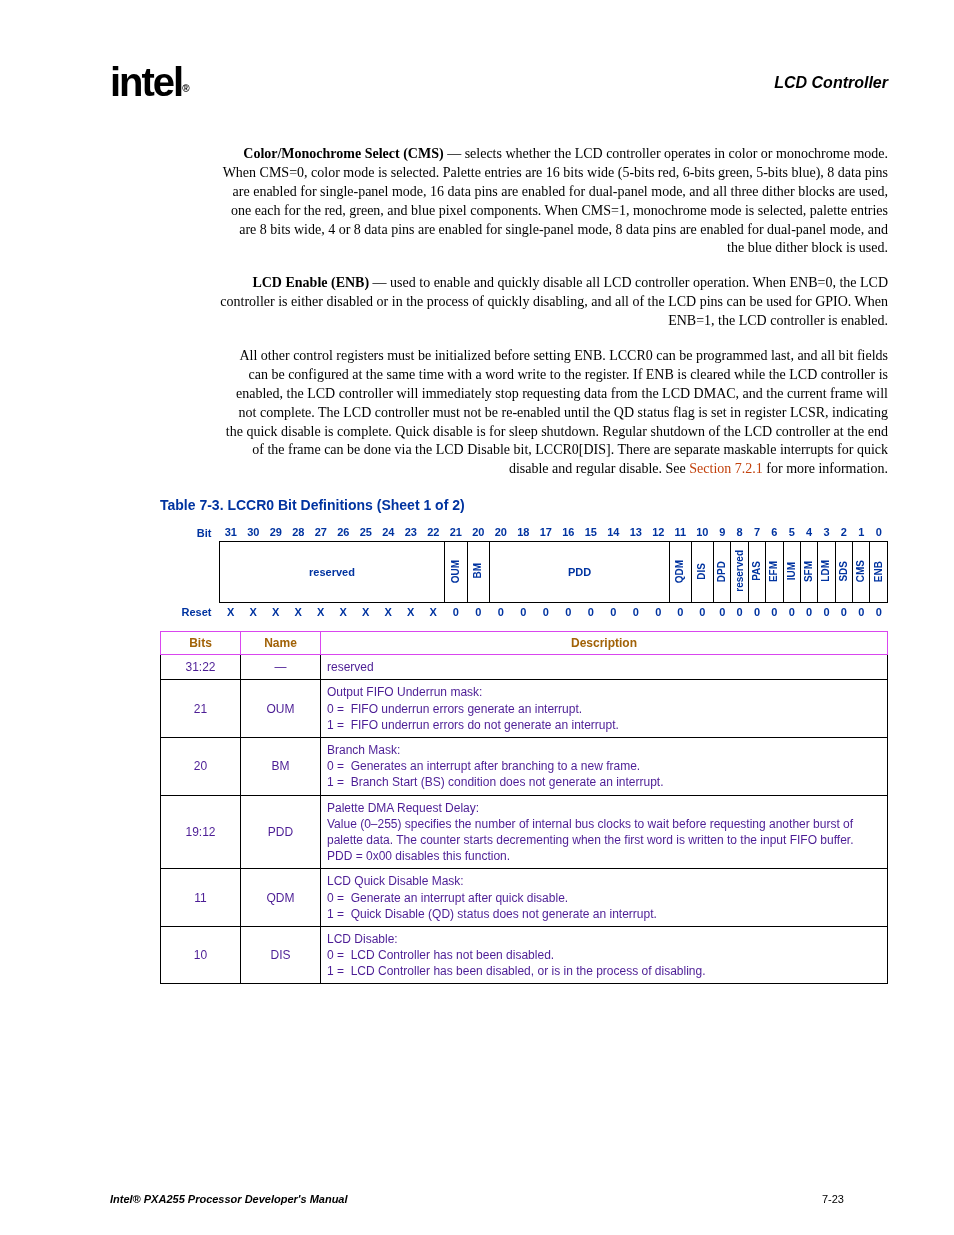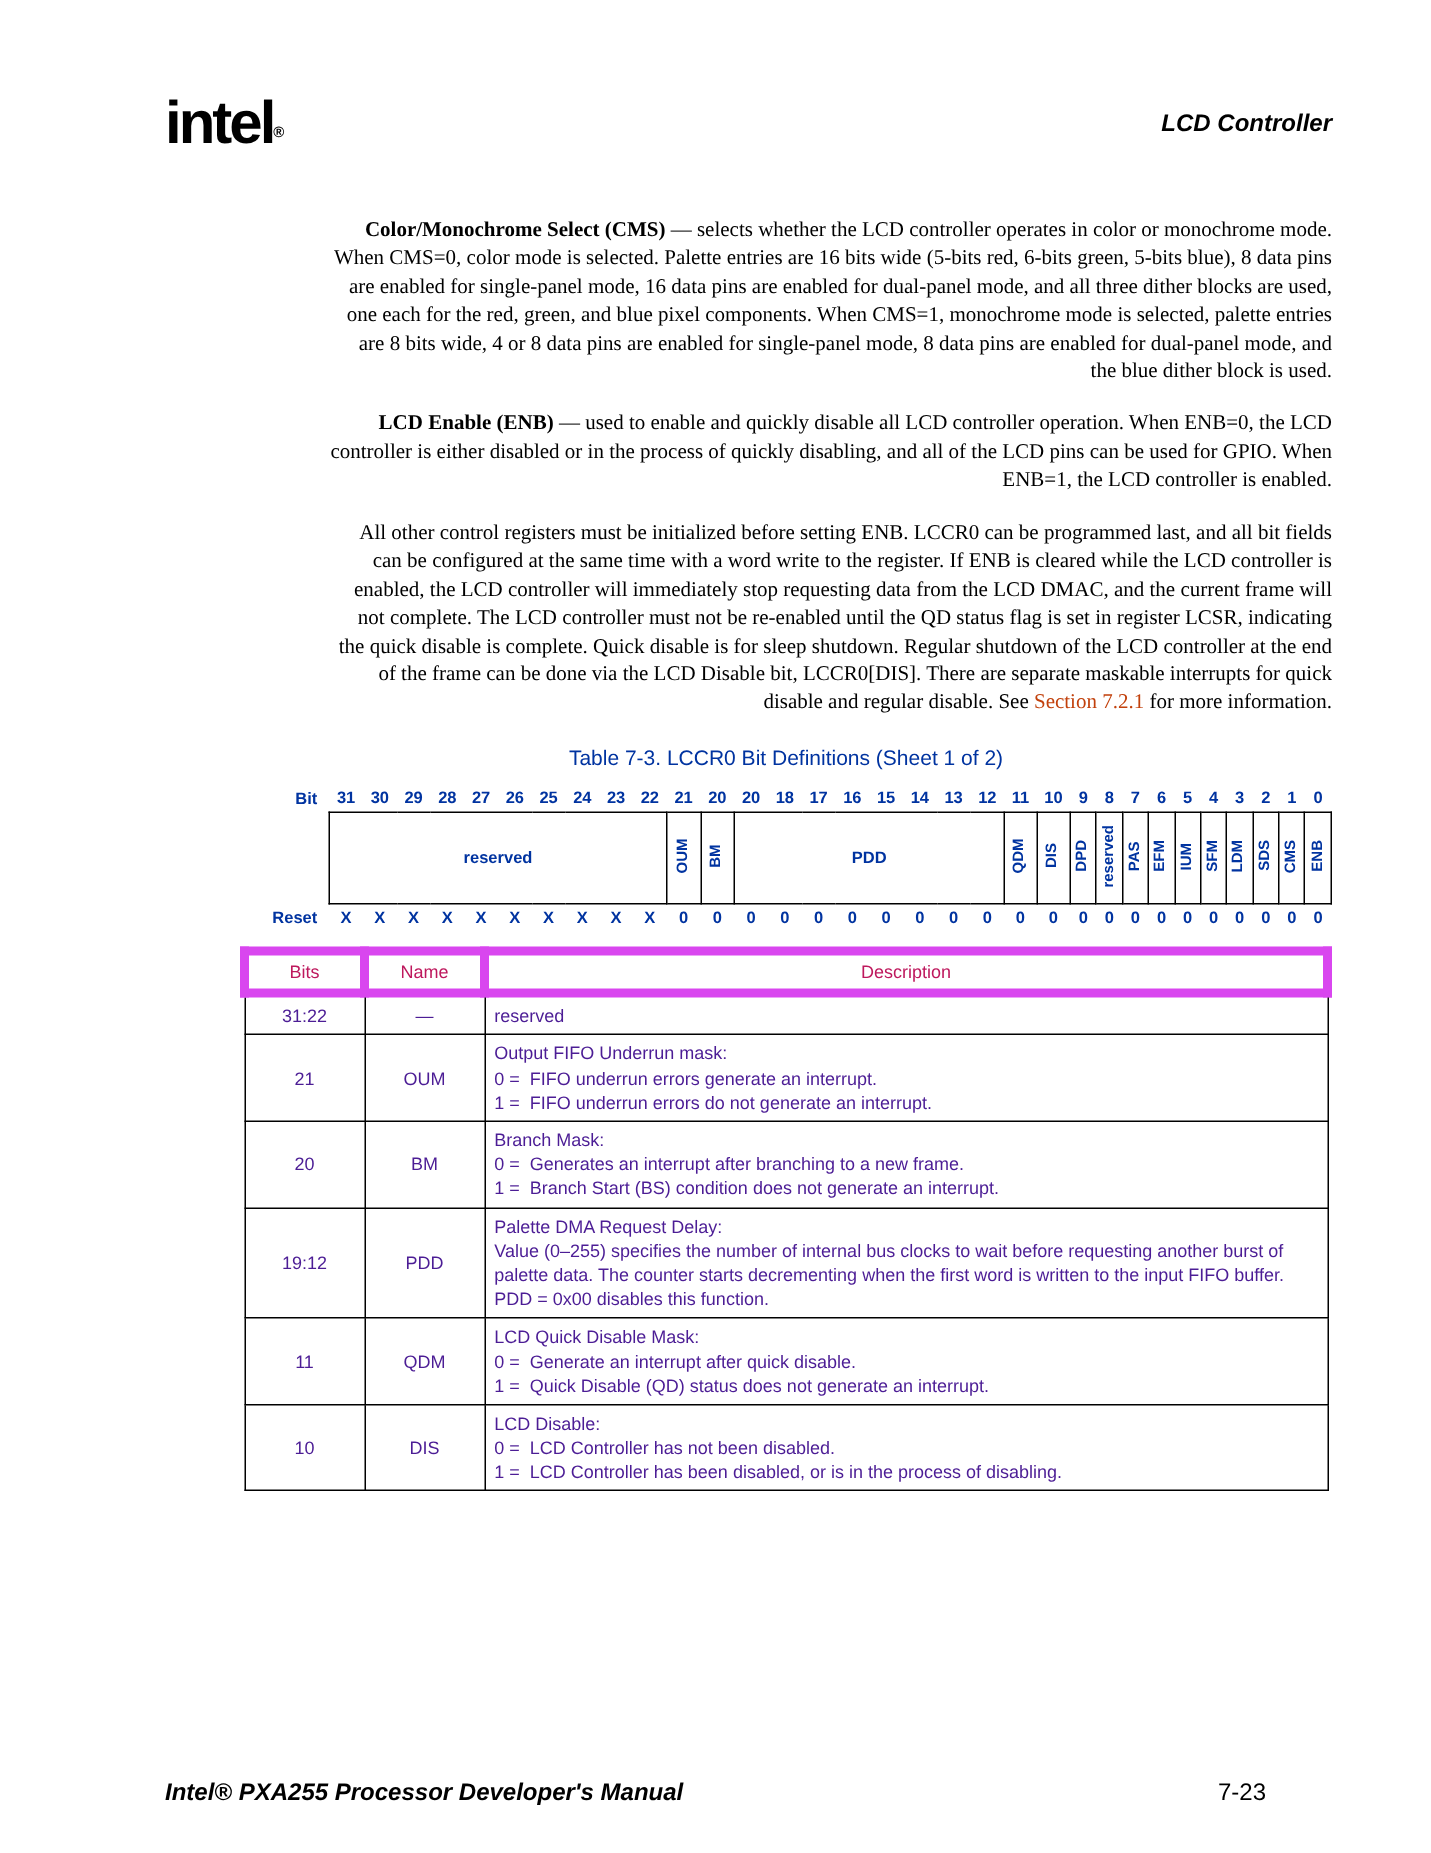--- a/index.html
+++ b/index.html
@@ -43,24 +43,23 @@
   }
   p {
     margin: 0 0 16px 0;
     line-height: 1.35;
     text-align: right;
   }
   .link { color: #c2410c; }
   .bold { font-weight: bold; }
   .table-caption {
     font-family: Arial, Helvetica, sans-serif;
-    font-weight: normal;
+    font-weight: bold;
     color: #0033a0;
     margin: 18px 0 10px -60px;
-    text-align: center;
   }
   .bit-table-wrap { margin-left: -60px; }
   .bit-table {
     font-family: Arial, Helvetica, sans-serif;
     font-size: 11px;
     color: #0033a0;
     border-collapse: collapse;
     width: 100%;
   }
   .bit-table td, .bit-table th {
@@ -95,43 +94,43 @@
   }
   .reset-row td { font-weight: bold; margin-top: 47px; }
   .desc-table-wrap { margin-left: -60px; margin-top: 10px;}
   .desc-table {
     font-family: Arial, Helvetica, sans-serif;
     font-size: 12px;
     border-collapse: collapse;
     width: 100%;
   }
   .desc-table th {
-    color: #be185d;
-    font-weight: normal;
-    border: 6px solid #d946ef;
+    color: #a16207;
+    font-weight: bold;
+    border: 1px solid #d946ef;
     padding: 4px 6px;
     text-align: center;
   }
   .desc-table td {
     border: 1px solid #000;
     padding: 4px 6px;
     vertical-align: middle;
     color: #4c1d95;
   }
   .desc-table td.c { text-align: center; }
   .desc-cell { line-height: 1.35; }
   .footer {
     position: absolute;
     bottom: 30px;
     left: 110px;
     right: 110px;
     display: flex;
     justify-content: space-between;
     font-family: Arial, Helvetica, sans-serif;
-    font-size: 16px;
+    font-size: 11px;
   }
   .footer .title { font-style: italic; font-weight: bold; }
   .footer .pn { }
 </style>
 </head>
 <body>
 <div class="page">
 
 <div class="header">
   <div class="logo">

